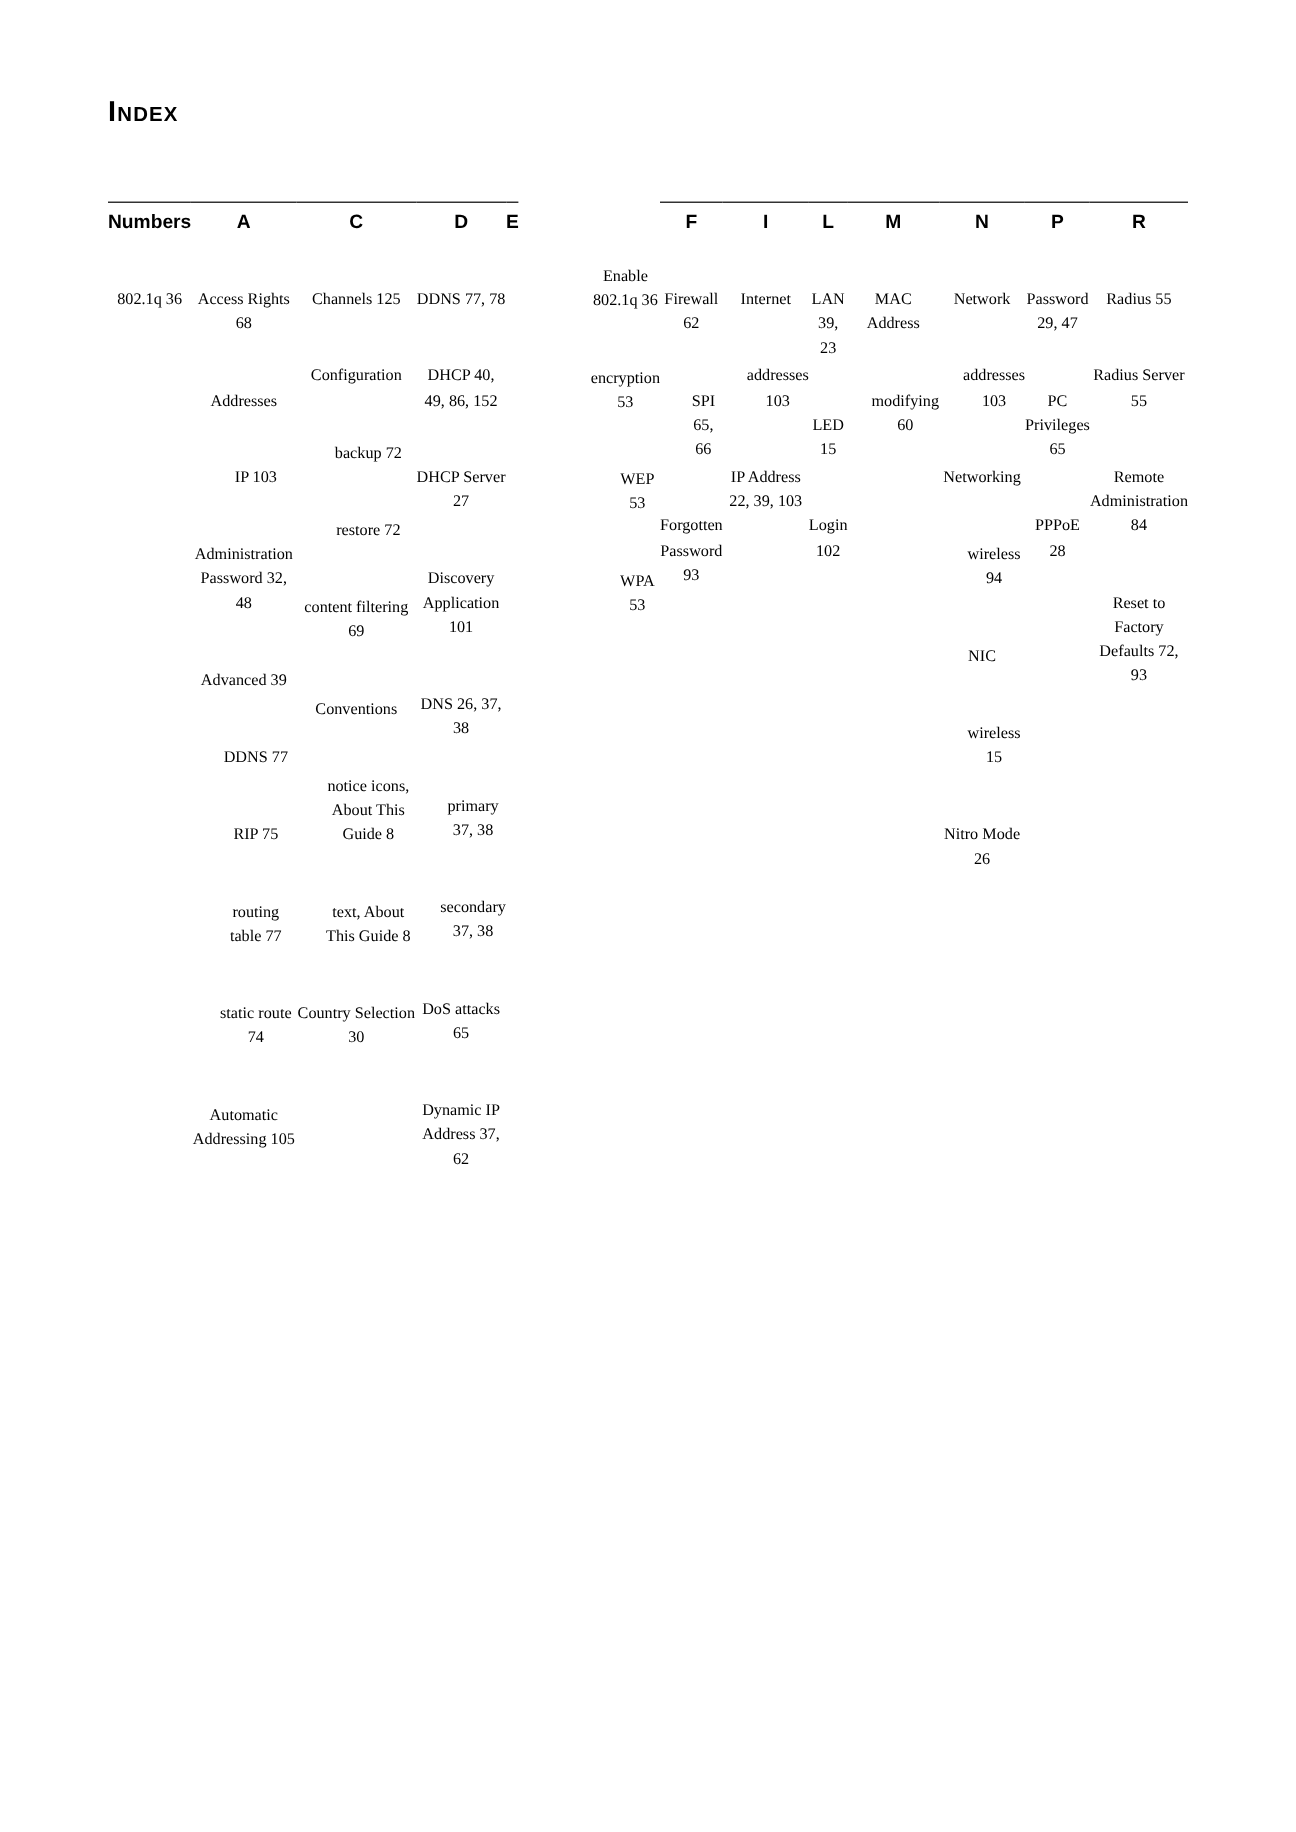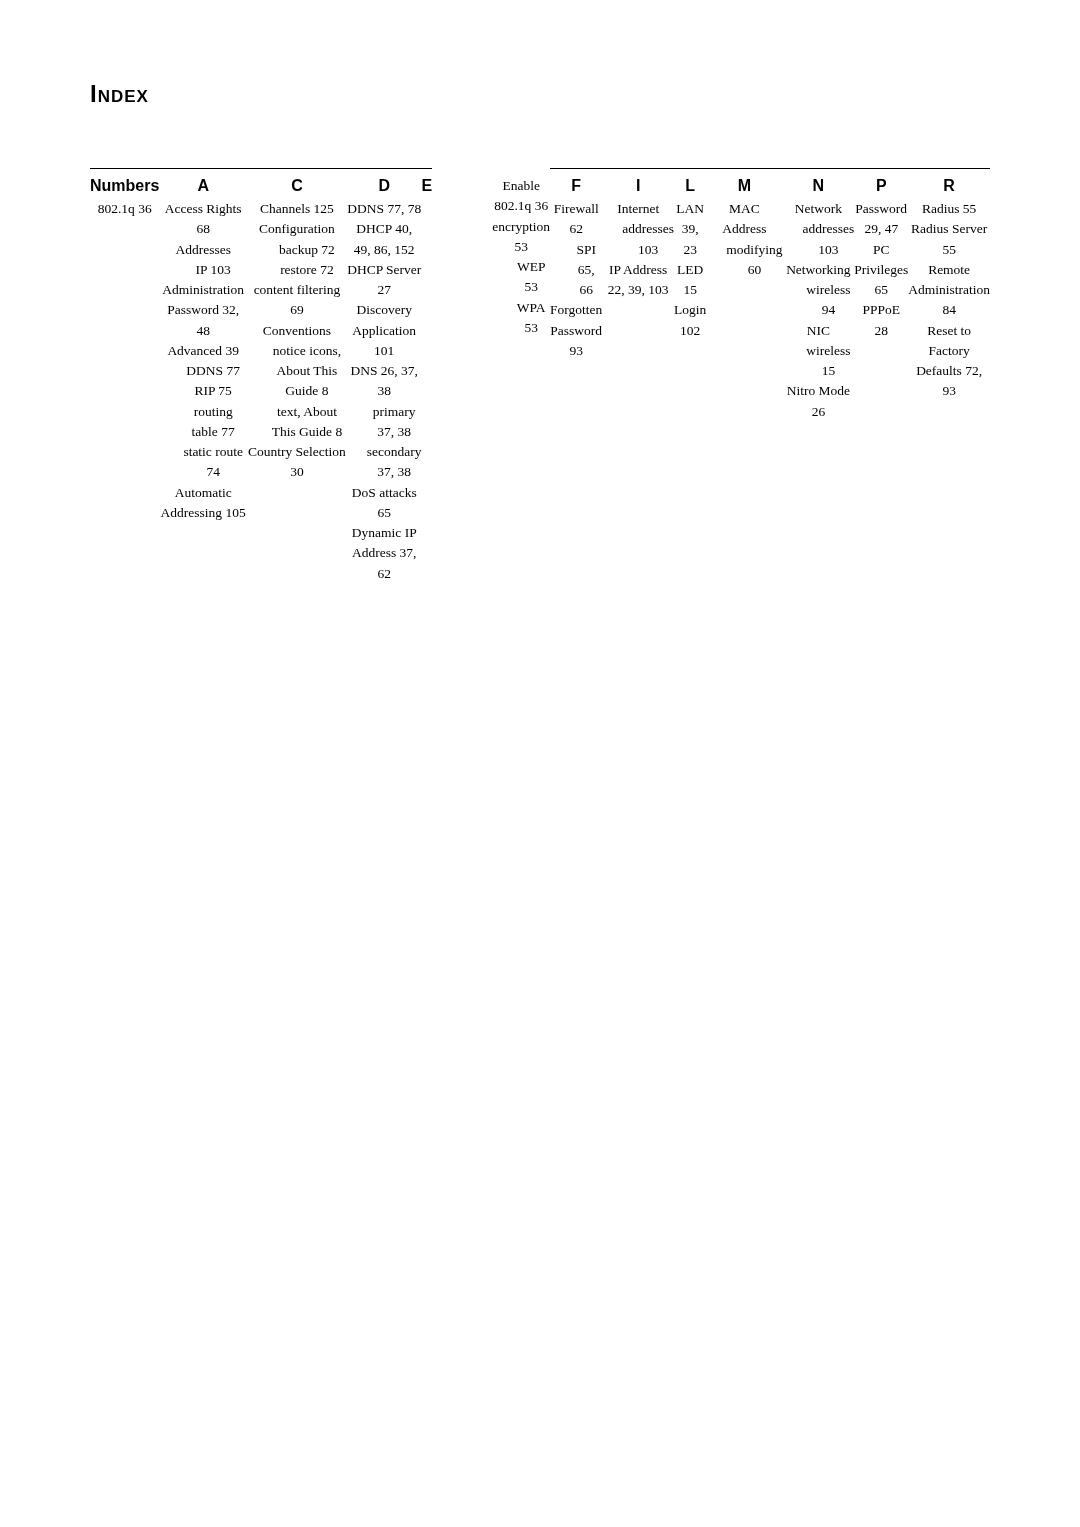--- a/index.html
+++ b/index.html
@@ -52,20 +52,21 @@
 
     .section-divider {
       border: none;
       border-top: 1px solid #000;
       margin-bottom: 6px;
     }
 
     .index-entry {
       line-height: 1.5;
       font-size: 13.5px;
+      margin-top: 44px;
     }
 
     .index-entry.indent1 {
       padding-left: 20px;
     }
   </style>
 </head>
 <body>
 
 <div class="page-title">Index</div>

